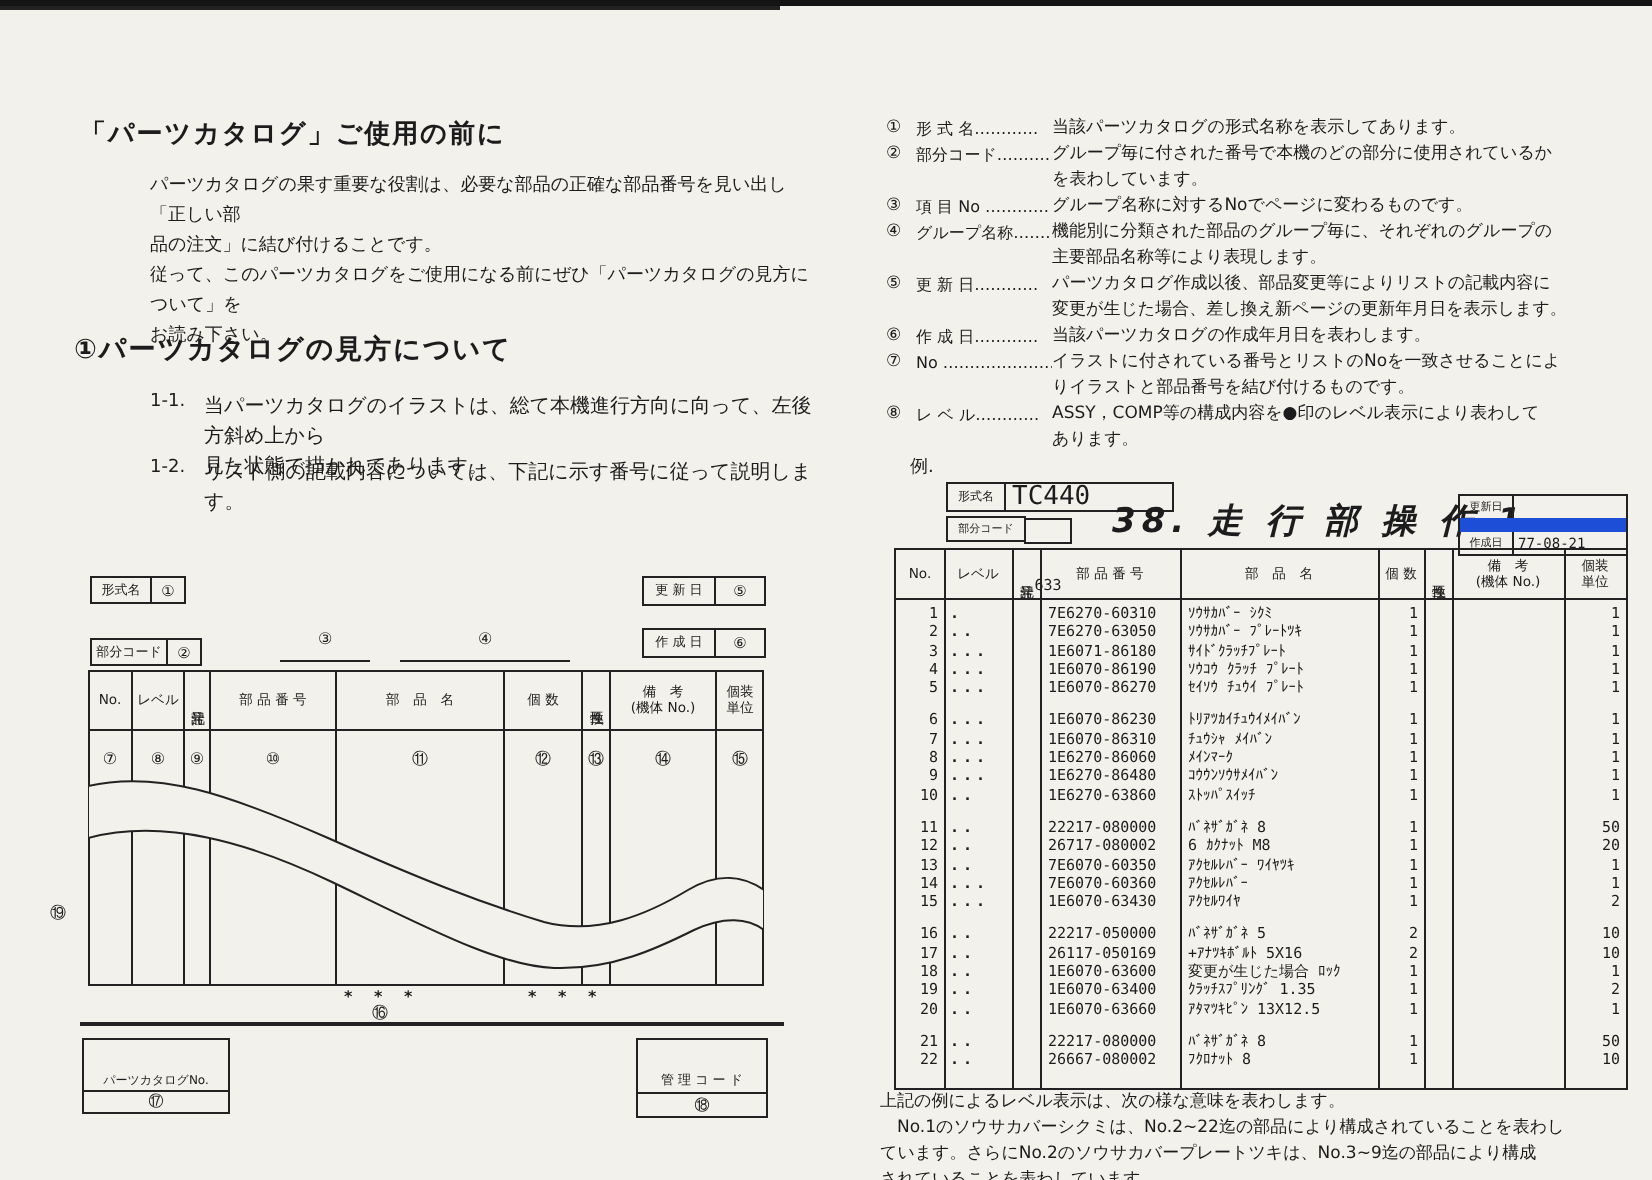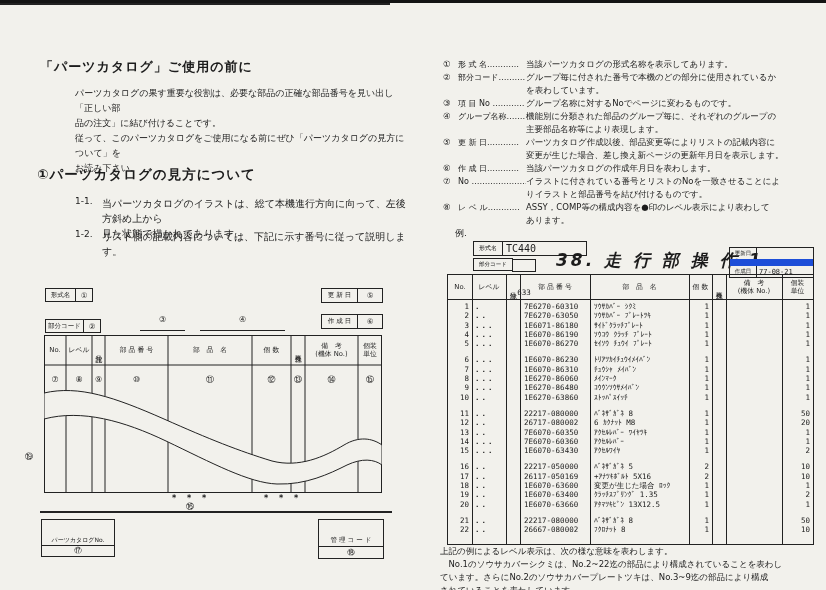--- a/index.html
+++ b/index.html
@@ -228,21 +228,21 @@
       <span class="g-term">レ ベ ル…………</span>
       <span class="g-desc">ASSY，COMP等の構成内容を●印のレベル表示により表わして
 あります。</span>
     </div>
   </div>
 
   <div class="abs example-label">例.</div>
 
   <div class="abs mini-box" style="left:473px;top:241px;width:112px;height:13px;">
     <span class="lb" style="width:26px;font-size:6px;">形式名</span>
-    <span class="vl mono" style="justify-content:flex-start;padding-left:3px;font-size:10px;">TC440</span>
+    <span class="vl mono" style="justify-content:flex-start;padding-left:3px;font-size:13px;">TC440</span>
   </div>
   <div class="abs mini-box" style="left:473px;top:258px;width:38px;height:11px;">
     <span class="vl" style="font-size:5.5px;">部分コード</span>
   </div>
   <div class="abs mini-box mono" style="left:512px;top:259px;width:22px;height:11px;">
     <span class="vl" style="font-size:7.5px;margin-top:32px;">633</span>
   </div>
   <div class="abs ex-title nowrap">38. 走 行 部 操 作 1</div>
 
   <div class="abs date-box">

